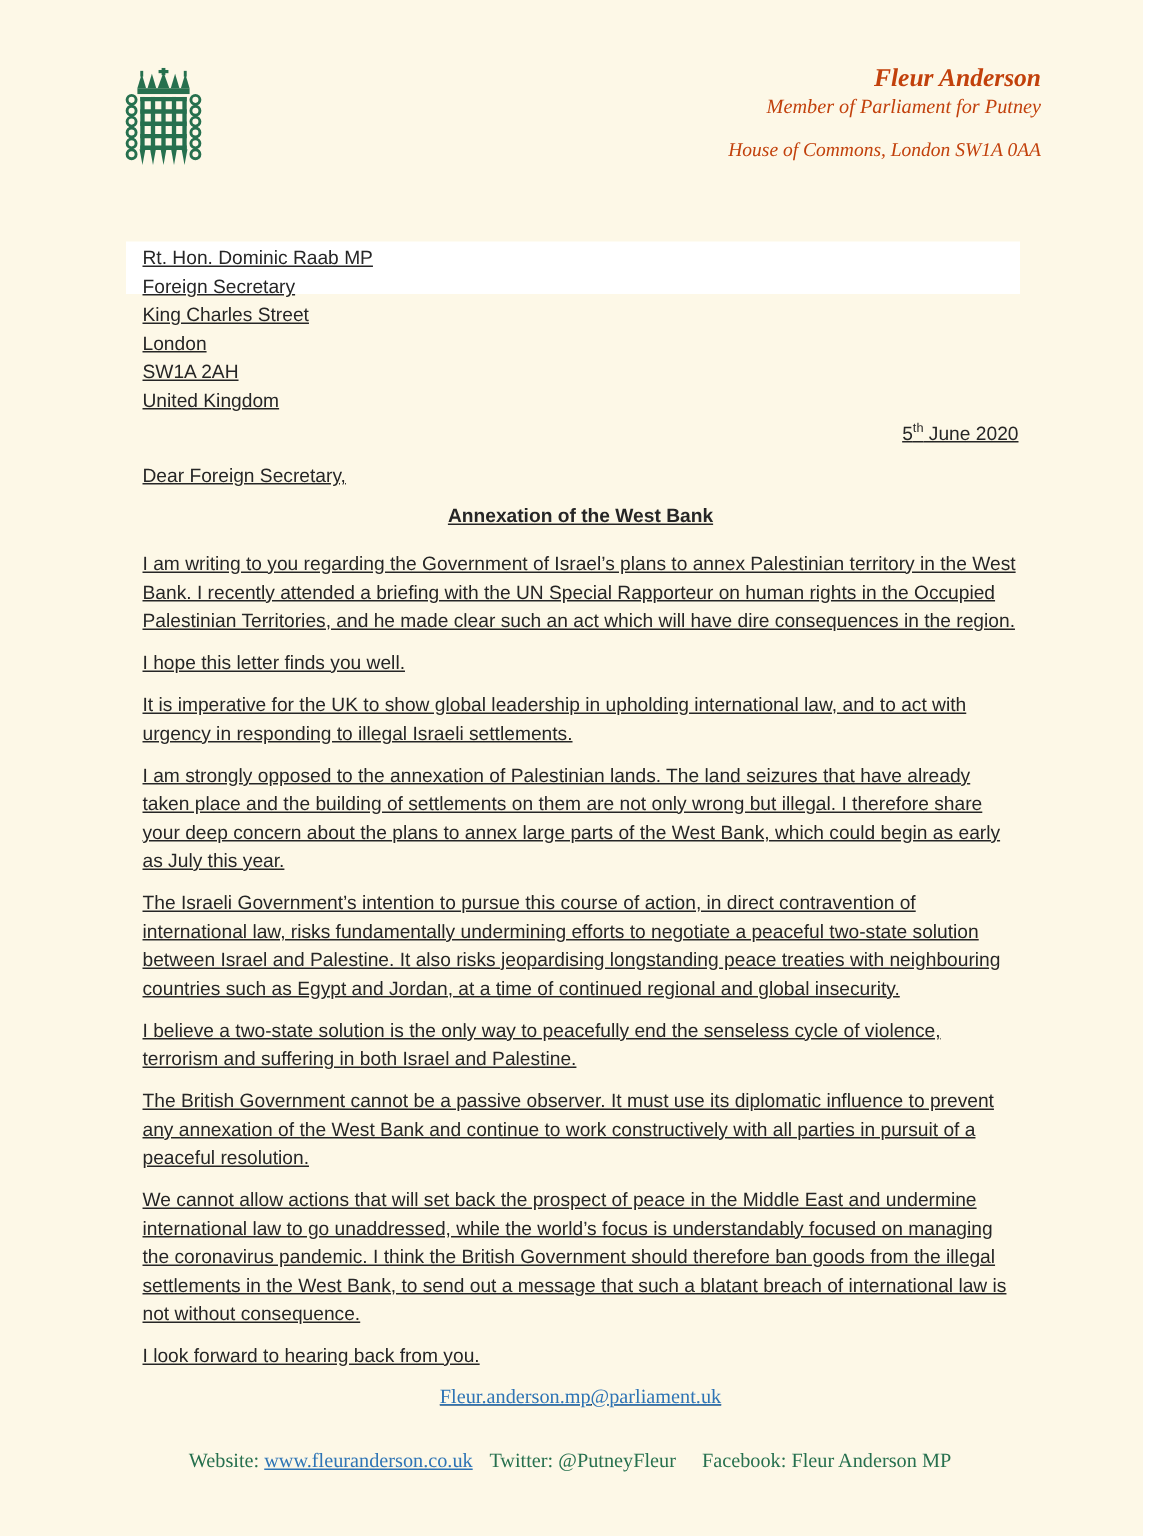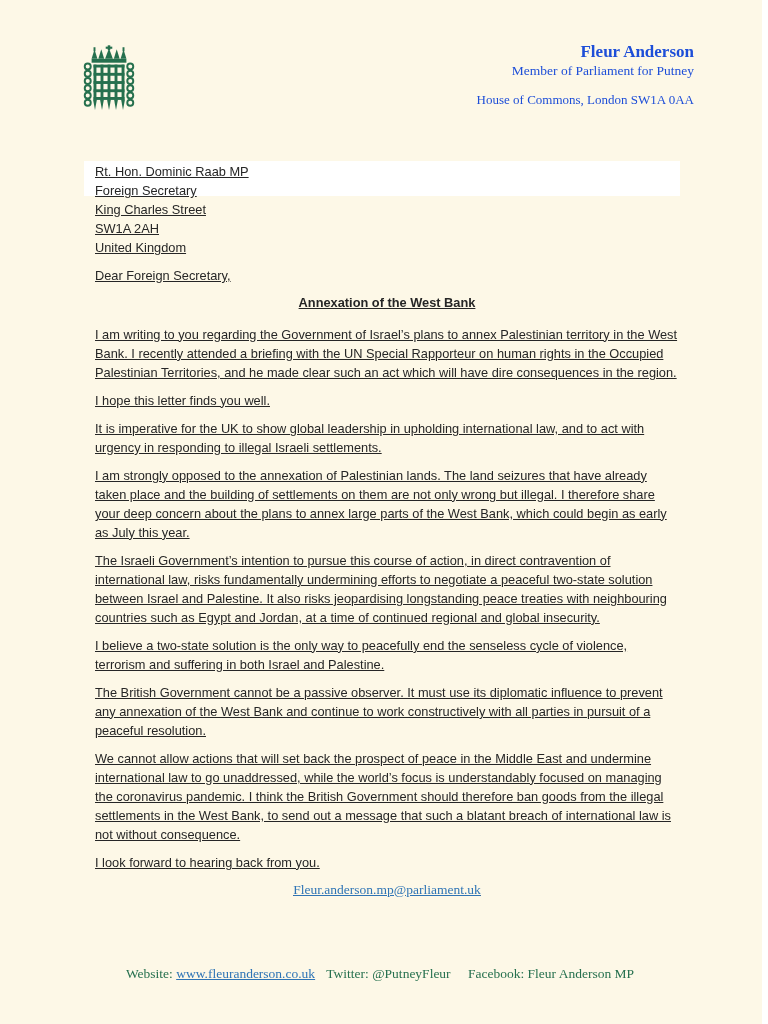--- a/index.html
+++ b/index.html
@@ -19,22 +19,23 @@
     background: #FFFFFF;
   }
   
   .logo {
     position: absolute; left: 80px; top: 44px;
     width: 58px; height: 78px;
   }
   .header-text {
     position: absolute; top: 42px; right: 74px;
     text-align: right;
-    color: #1d4ed8;
+    color: #c2410c;
     font-family: "Liberation Serif", "DejaVu Serif", serif;
+    font-style: italic;
   }
   .header-name { font-size: 17px; font-weight: bold; line-height: 20px; }
   .header-role { font-size: 13.5px; line-height: 17px; }
   .header-addr { font-size: 13px; line-height: 17px; margin-top: 12px; }
 
   
   .white-box {
     position: absolute; left: 84px; top: 161px;
     width: 596px; height: 35px;
     background: #FFFFFF;
@@ -140,24 +141,26 @@
 </div>
 
 <div class="white-box"></div>
 
 <div class="main">
 
   <div class="recipient">
     <div>Rt. Hon. Dominic Raab MP</div>
     <div>Foreign Secretary</div>
     <div>King Charles Street</div>
+    <div>London</div>
     <div>SW1A 2AH</div>
     <div>United Kingdom</div>
   </div>
 
+  <div class="date-line"><span>5</span><sup>th</sup><span> June 2020</span></div>
 
   <p class="body-par salutation">Dear Foreign Secretary,</p>
 
   <p class="subject">Annexation of the West Bank</p>
 
   <p class="body-par">I am writing to you regarding the Government of Israel’s plans to annex Palestinian territory in the West Bank. I recently attended a briefing with the UN Special Rapporteur on human rights in the Occupied Palestinian Territories, and he made clear such an act which will have dire consequences in the region.</p>
   <p class="body-par">I hope this letter finds you well.</p>
   <p class="body-par">It is imperative for the UK to show global leadership in upholding international law, and to act with urgency in responding to illegal Israeli settlements.</p>
   <p class="body-par">I am strongly opposed to the annexation of Palestinian lands. The land seizures that have already taken place and the building of settlements on them are not only wrong but illegal. I therefore share your deep concern about the plans to annex large parts of the West Bank, which could begin as early as July this year.</p>
   <p class="body-par">The Israeli Government’s intention to pursue this course of action, in direct contravention of international law, risks fundamentally undermining efforts to negotiate a peaceful two-state solution between Israel and Palestine. It also risks jeopardising longstanding peace treaties with neighbouring countries such as Egypt and Jordan, at a time of continued regional and global insecurity.</p>

